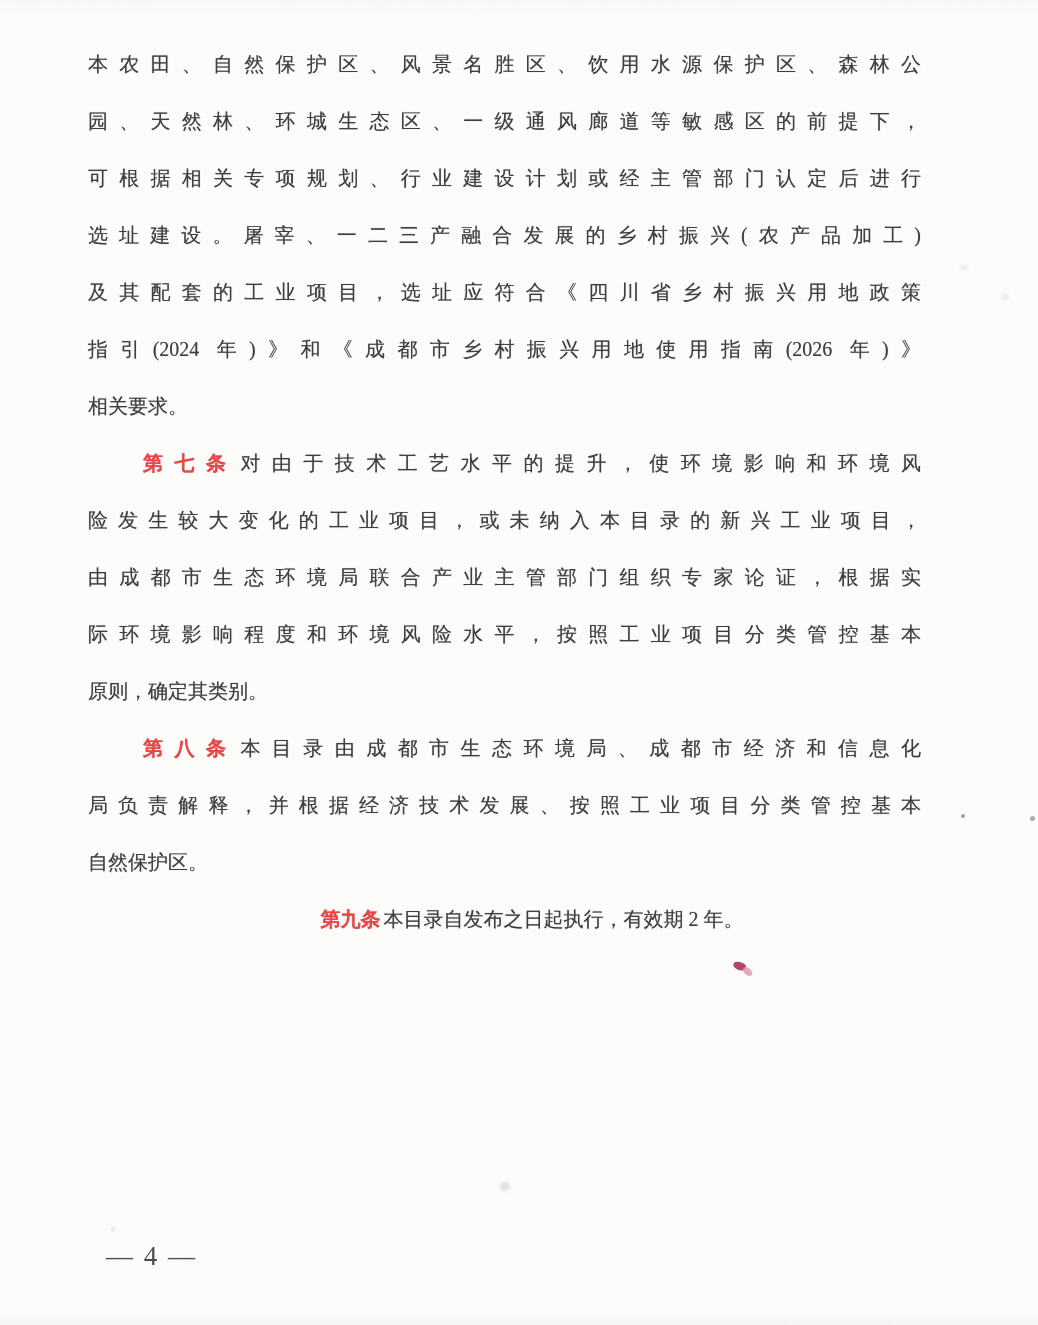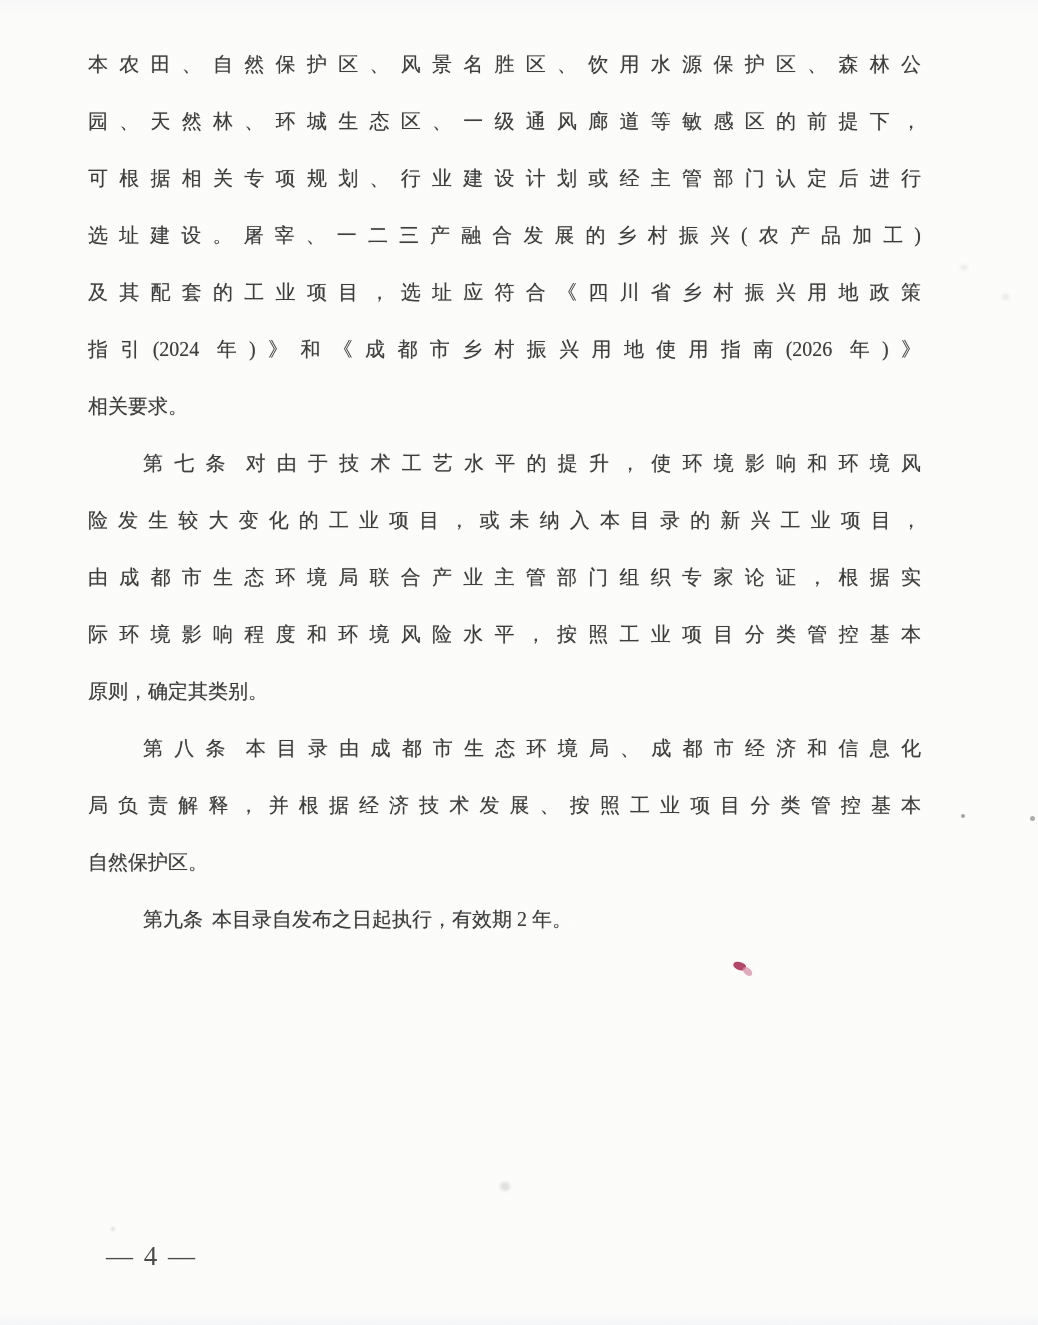--- a/index.html
+++ b/index.html
@@ -17,22 +17,22 @@
   }
   #noise-overlay{position:absolute;inset:0;opacity:.045;pointer-events:none;}
   #text-block{
     position:absolute;left:88px;top:36px;width:833px;
     color:#3e3e3e;font-size:20px;line-height:57px;
     text-shadow:0 0 0.8px rgba(66,66,66,0.55);
     filter:blur(0.28px);
   }
   .line{height:57px;}
   .line.fill{text-align:justify;text-align-last:justify;}
-  .line.indent{text-indent:55px;}
-  .lead{font-weight:400;color:#404040;margin-right:9px;}
+  .line.indent{text-indent:55px;text-align:center;}
+  .lead{font-weight:700;color:#ef4444;margin-right:3px;}
   #page-number{
     position:absolute;left:106px;top:1240px;
     font-size:27px;line-height:32px;letter-spacing:2px;
     color:#4c4c4c;filter:blur(0.2px);
   }
   .speck{position:absolute;border-radius:50%;}
   #red-ink-speck{position:absolute;left:733px;top:959px;width:24px;height:20px;}
   #red-ink-speck .head{
     position:absolute;left:0;top:3px;width:13px;height:8px;
     border-radius:60% 40% 55% 45%;transform:rotate(26deg);

